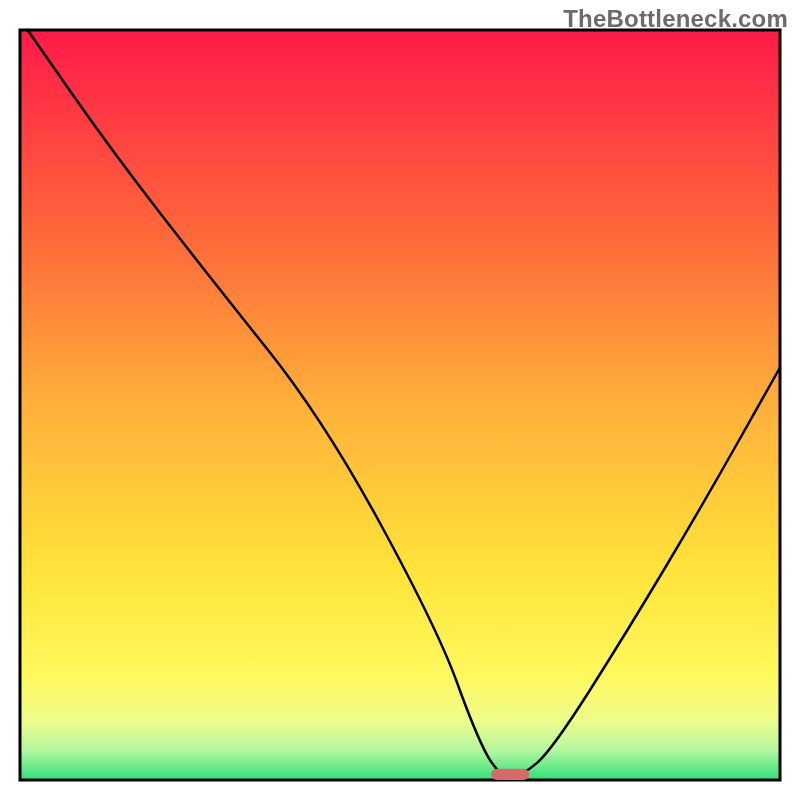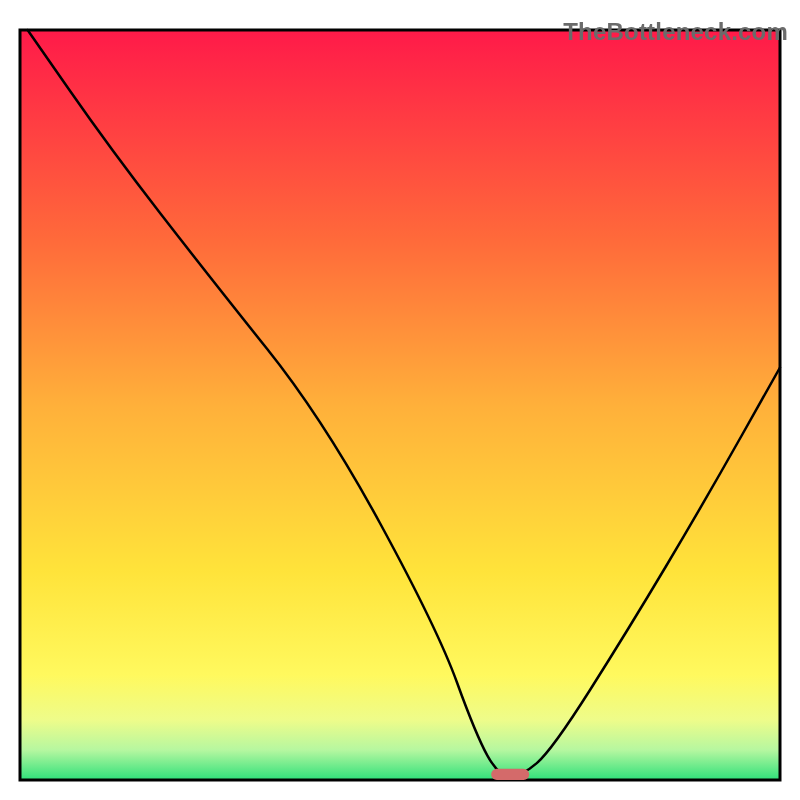--- a/index.html
+++ b/index.html
@@ -11,21 +11,21 @@
     font-family: Arial, Helvetica, sans-serif;
     overflow: hidden;
   }
   .container {
     position: relative;
     width: 800px;
     height: 800px;
   }
   .watermark {
     position: absolute;
-    top: 18px;
+    top: 5px;
     right: 12px;
     font-size: 24px;
     font-weight: 600;
     color: #6b6b6b;
     letter-spacing: 0.2px;
     z-index: 5;
     user-select: none;
     text-align: right;
   }
   svg {

